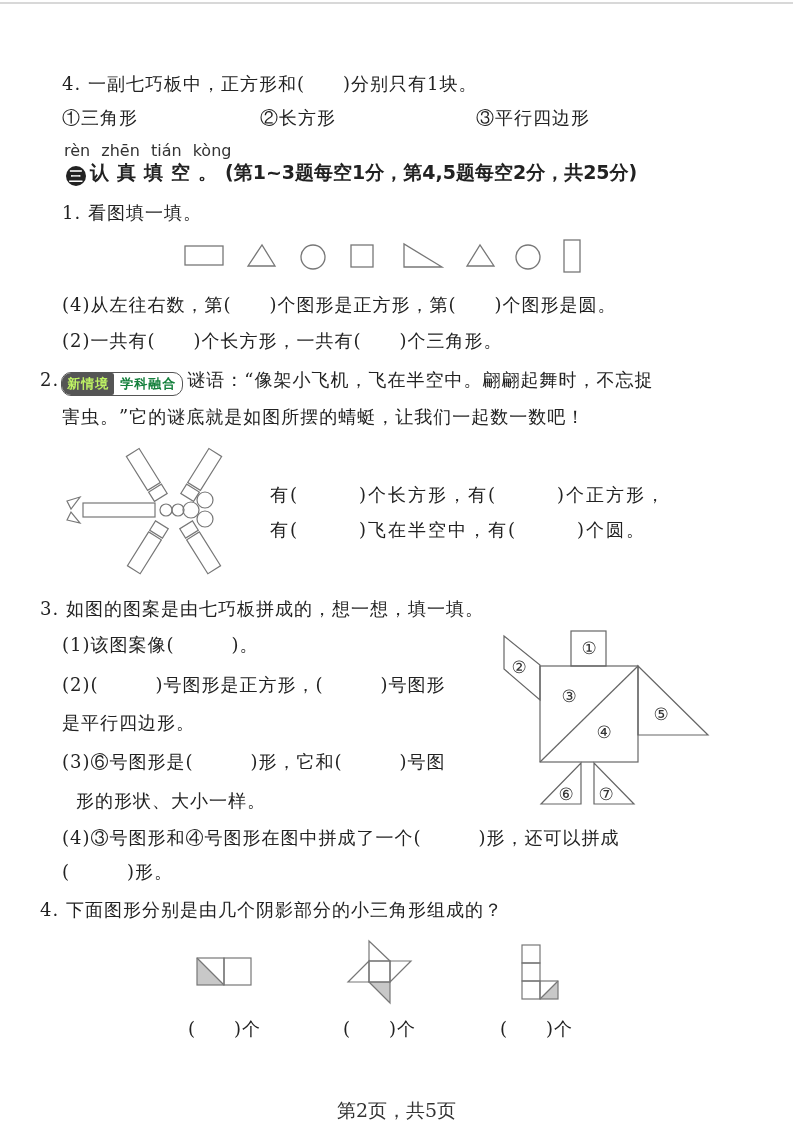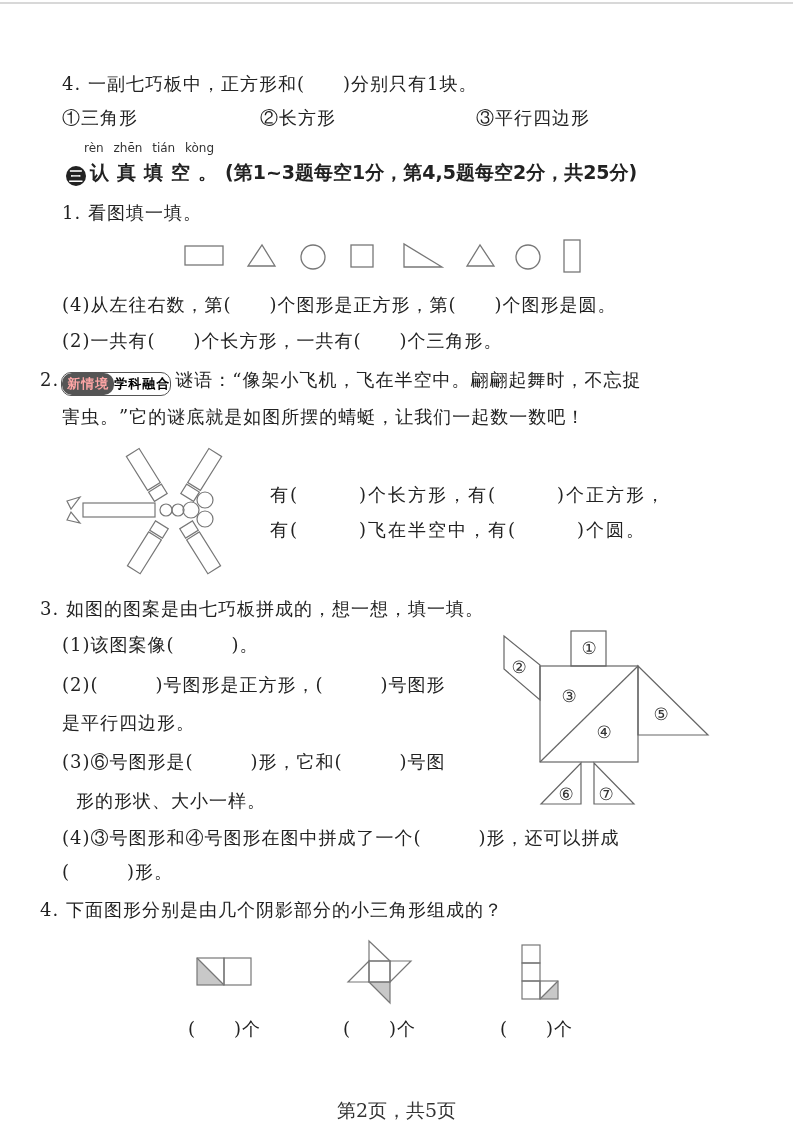--- a/index.html
+++ b/index.html
@@ -1,27 +1,27 @@
 <!DOCTYPE html>
 <html><head>
 <meta charset="utf-8">
 <style>
   html, body { margin:0; padding:0; }
   body { width:793px; height:1122px; background:#ffffff; position:relative; overflow:hidden;
          font-family:"DejaVu Serif", serif; color:#222; }
   .topline { position:absolute; left:0; top:2px; width:793px; height:2px; background:#d8d8d8; }
   .line { position:absolute; font-size:18px; white-space:nowrap; letter-spacing:1px; }
   .opt { position:absolute; font-size:18px; white-space:nowrap; letter-spacing:1px; }
-  .pinyin { position:absolute; left:84px; top:141px; font-family:"DejaVu Sans", sans-serif; font-size:12px; color:#333; word-spacing:6px; }
+  .pinyin { position:absolute; left:64px; top:141px; font-family:"DejaVu Sans", sans-serif; font-size:16px; color:#333; word-spacing:6px; }
   .sec-head { position:absolute; left:66px; top:160px; font-family:"DejaVu Sans", sans-serif; font-size:19px; font-weight:bold; white-space:nowrap; }
   .sec-badge { display:inline-block; width:20px; height:20px; border-radius:50%; background:#222; color:#fff; text-align:center; line-height:20px; font-size:14px; vertical-align:-2px; margin-right:4px; }
   .sec-title { letter-spacing:8px; }
   .tag-wrap { display:inline-flex; align-items:center; border:1px solid #555; border-radius:10px; height:22px; overflow:hidden; vertical-align:-2px; margin:0 4px 0 2px; font-family:"DejaVu Sans", sans-serif; font-size:13px; font-weight:bold; }
-  .tag-dark { background:#555; color:#fca5a5; padding:0 5px; height:22px; line-height:22px; border-radius:10px; }
-  .tag-light { color:#000000; padding:0 0; line-height:22px; }
+  .tag-dark { background:#555; color:#bef264; padding:0 5px; height:22px; line-height:22px; border-radius:2px; }
+  .tag-light { color:#15803d; padding:0 6px; line-height:22px; }
   svg { position:absolute; overflow:visible; }
   .footer { position:absolute; left:0; width:793px; top:1098px; text-align:center; font-size:19px; color:#333; font-family:"DejaVu Serif", serif; }
 </style>
 </head>
 <body>
 
 <div class="topline"></div>
 
 <div class="line" style="left:62px;top:72px;">4. 一副七巧板中，正方形和(　　)分别只有1块。</div>
 <div class="opt" style="left:62px;top:106px;">①三角形</div>

